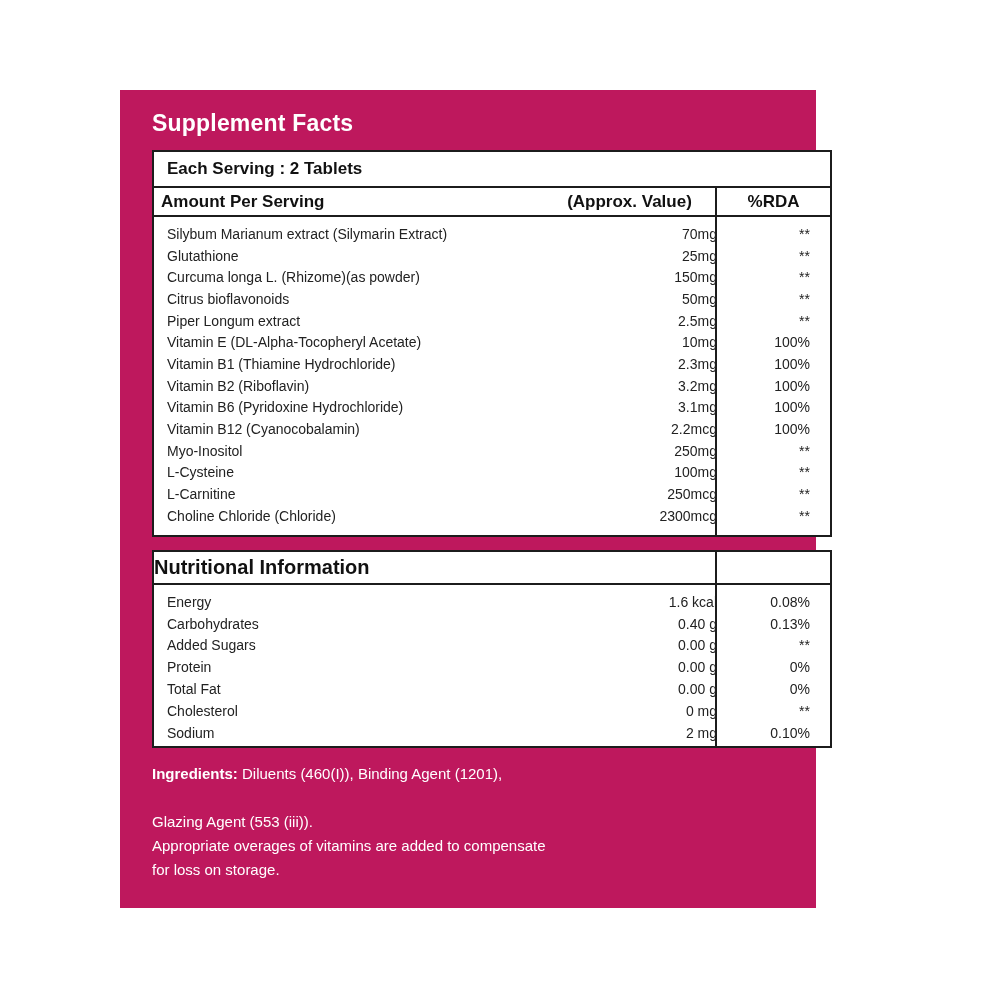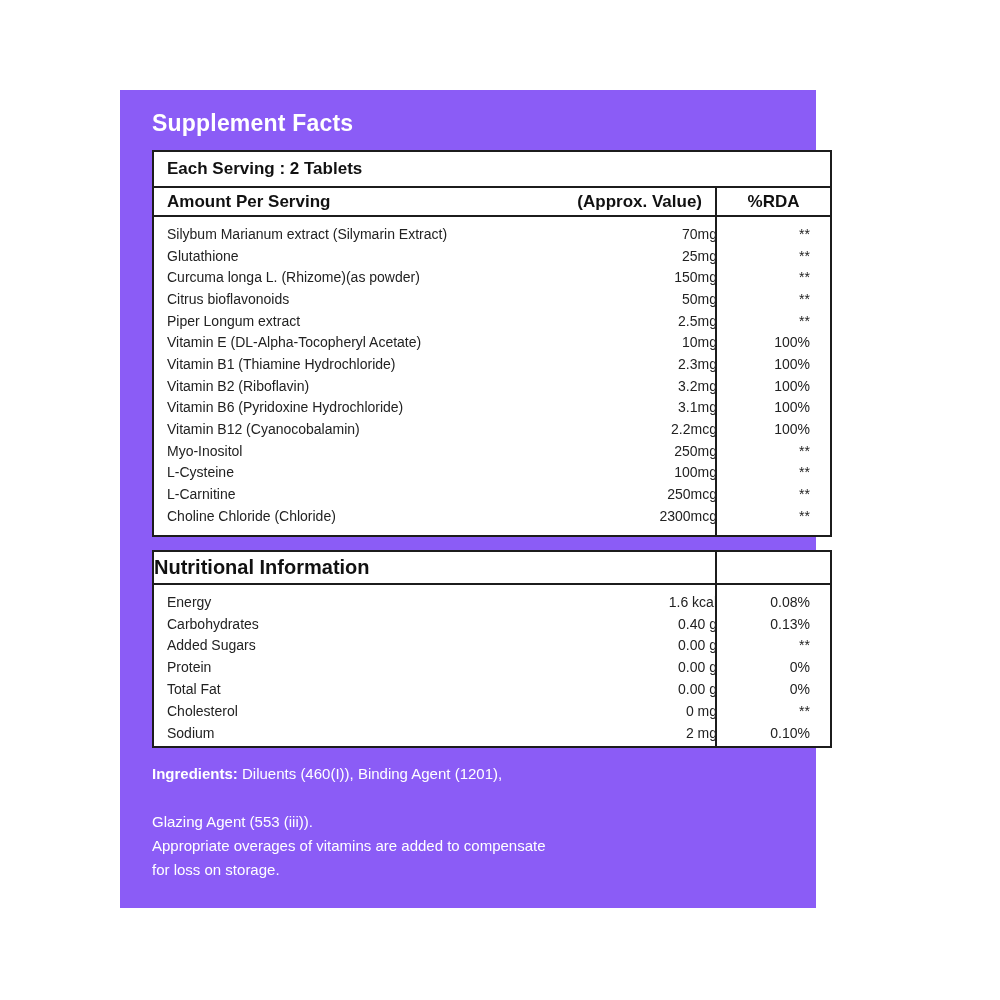--- a/index.html
+++ b/index.html
@@ -1,33 +1,33 @@
 <!DOCTYPE html>
 <html><head>
 <meta charset="utf-8">
 <style>
   * { margin:0; padding:0; box-sizing:border-box; }
   html,body { width:1000px; height:1000px; background:#ffffff;
               font-family:"Liberation Sans", sans-serif; position:relative; }
   .panel { position:absolute; left:120px; top:90px; width:696px; height:818px;
-           background:#8b5cf6;text-decoration:underline; }
+           background:#be185d;text-decoration:underline; }
   .label-title { position:absolute; left:32px; top:20px; font-size:23px;
                  font-weight:bold; color:#ffffff; letter-spacing:0.2px; }
   .serving-box { position:absolute; left:32px; top:60px; width:680px; height:38px;
                  background:#ffffff; border:2px solid #1c1c1c; display:flex; align-items:center; }
   .serving-box span { padding-left:13px; font-size:17px; font-weight:bold; color:#111111; }
   .tbl { position:absolute; left:32px; width:680px; background:#ffffff;
          border:2px solid #1c1c1c; }
   .supplement-tbl { top:96px; height:351px; }
   .nutrition-tbl { top:460px; height:198px; }
   .t-header { position:relative; height:29px; border-bottom:2px solid #1c1c1c;
               display:flex; align-items:center; font-weight:bold; font-size:17px; color:#111111; }
   .nutri-header { height:33px; font-size:20px; }
-  .h-name { flex:1; padding-left:13px; }
-  .h-amount { width:160px; text-align:right; padding-right:15px; }
+  .h-name { flex:1; padding-left:7px; }
+  .h-amount { width:160px; text-align:center; padding-right:15px; }
   .h-rda { width:113px; text-align:center; }
   .t-body { padding-top:6px; }
   .t-row { display:flex; height:21.7px; align-items:center; font-size:14px; color:#222222; }
   .nutrition-tbl .t-row { height:21.8px; }
   .c-name { flex:1; padding-left:13px; }
   .c-amount { width:160px; text-align:right; }
   .c-rda { width:113px; text-align:right; padding-right:20px; }
   .v-divider { position:absolute; top:-2px; bottom:-2px; left:561px; width:2px;
                background:#1c1c1c; }
   .footer { position:absolute; left:32px; top:672px; width:640px; color:#ffffff;

